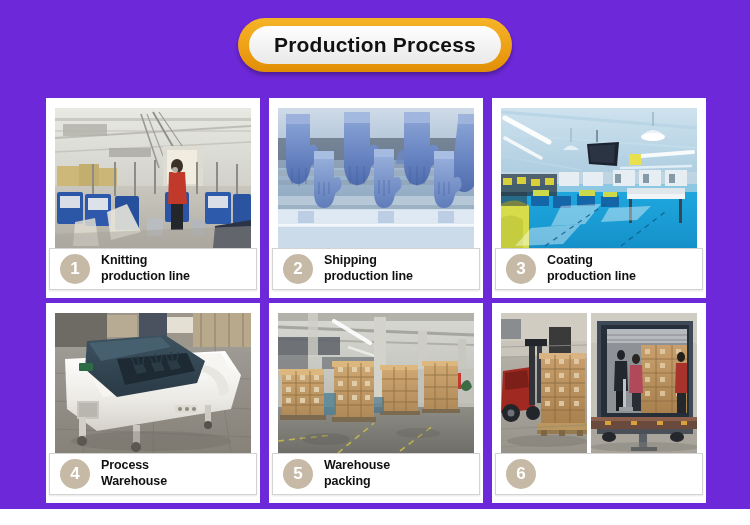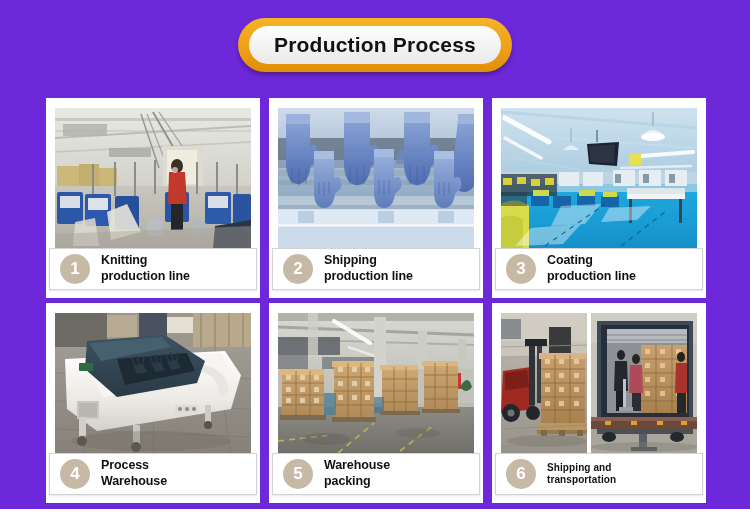--- a/index.html
+++ b/index.html
@@ -845,21 +845,17 @@
 
             <ellipse cx="108" cy="124" rx="7" ry="5" fill="#24272c"></ellipse>
             <ellipse cx="176" cy="124" rx="7" ry="5" fill="#24272c"></ellipse>
 
             <ellipse cx="144" cy="134" rx="54" ry="5" fill="#7e7a72" opacity="0.4"></ellipse>
           </g>
         </svg>
       </div>
       <div class="label-bar">
         <div class="num-circle">6</div>
-        <div class="label-text small">
-          <span>Shipping and</span>
-          <span class="l2">transportation</span>
-        </div>
       </div>
     </div>
 
   </div>
 </div>
 
 </body></html>

